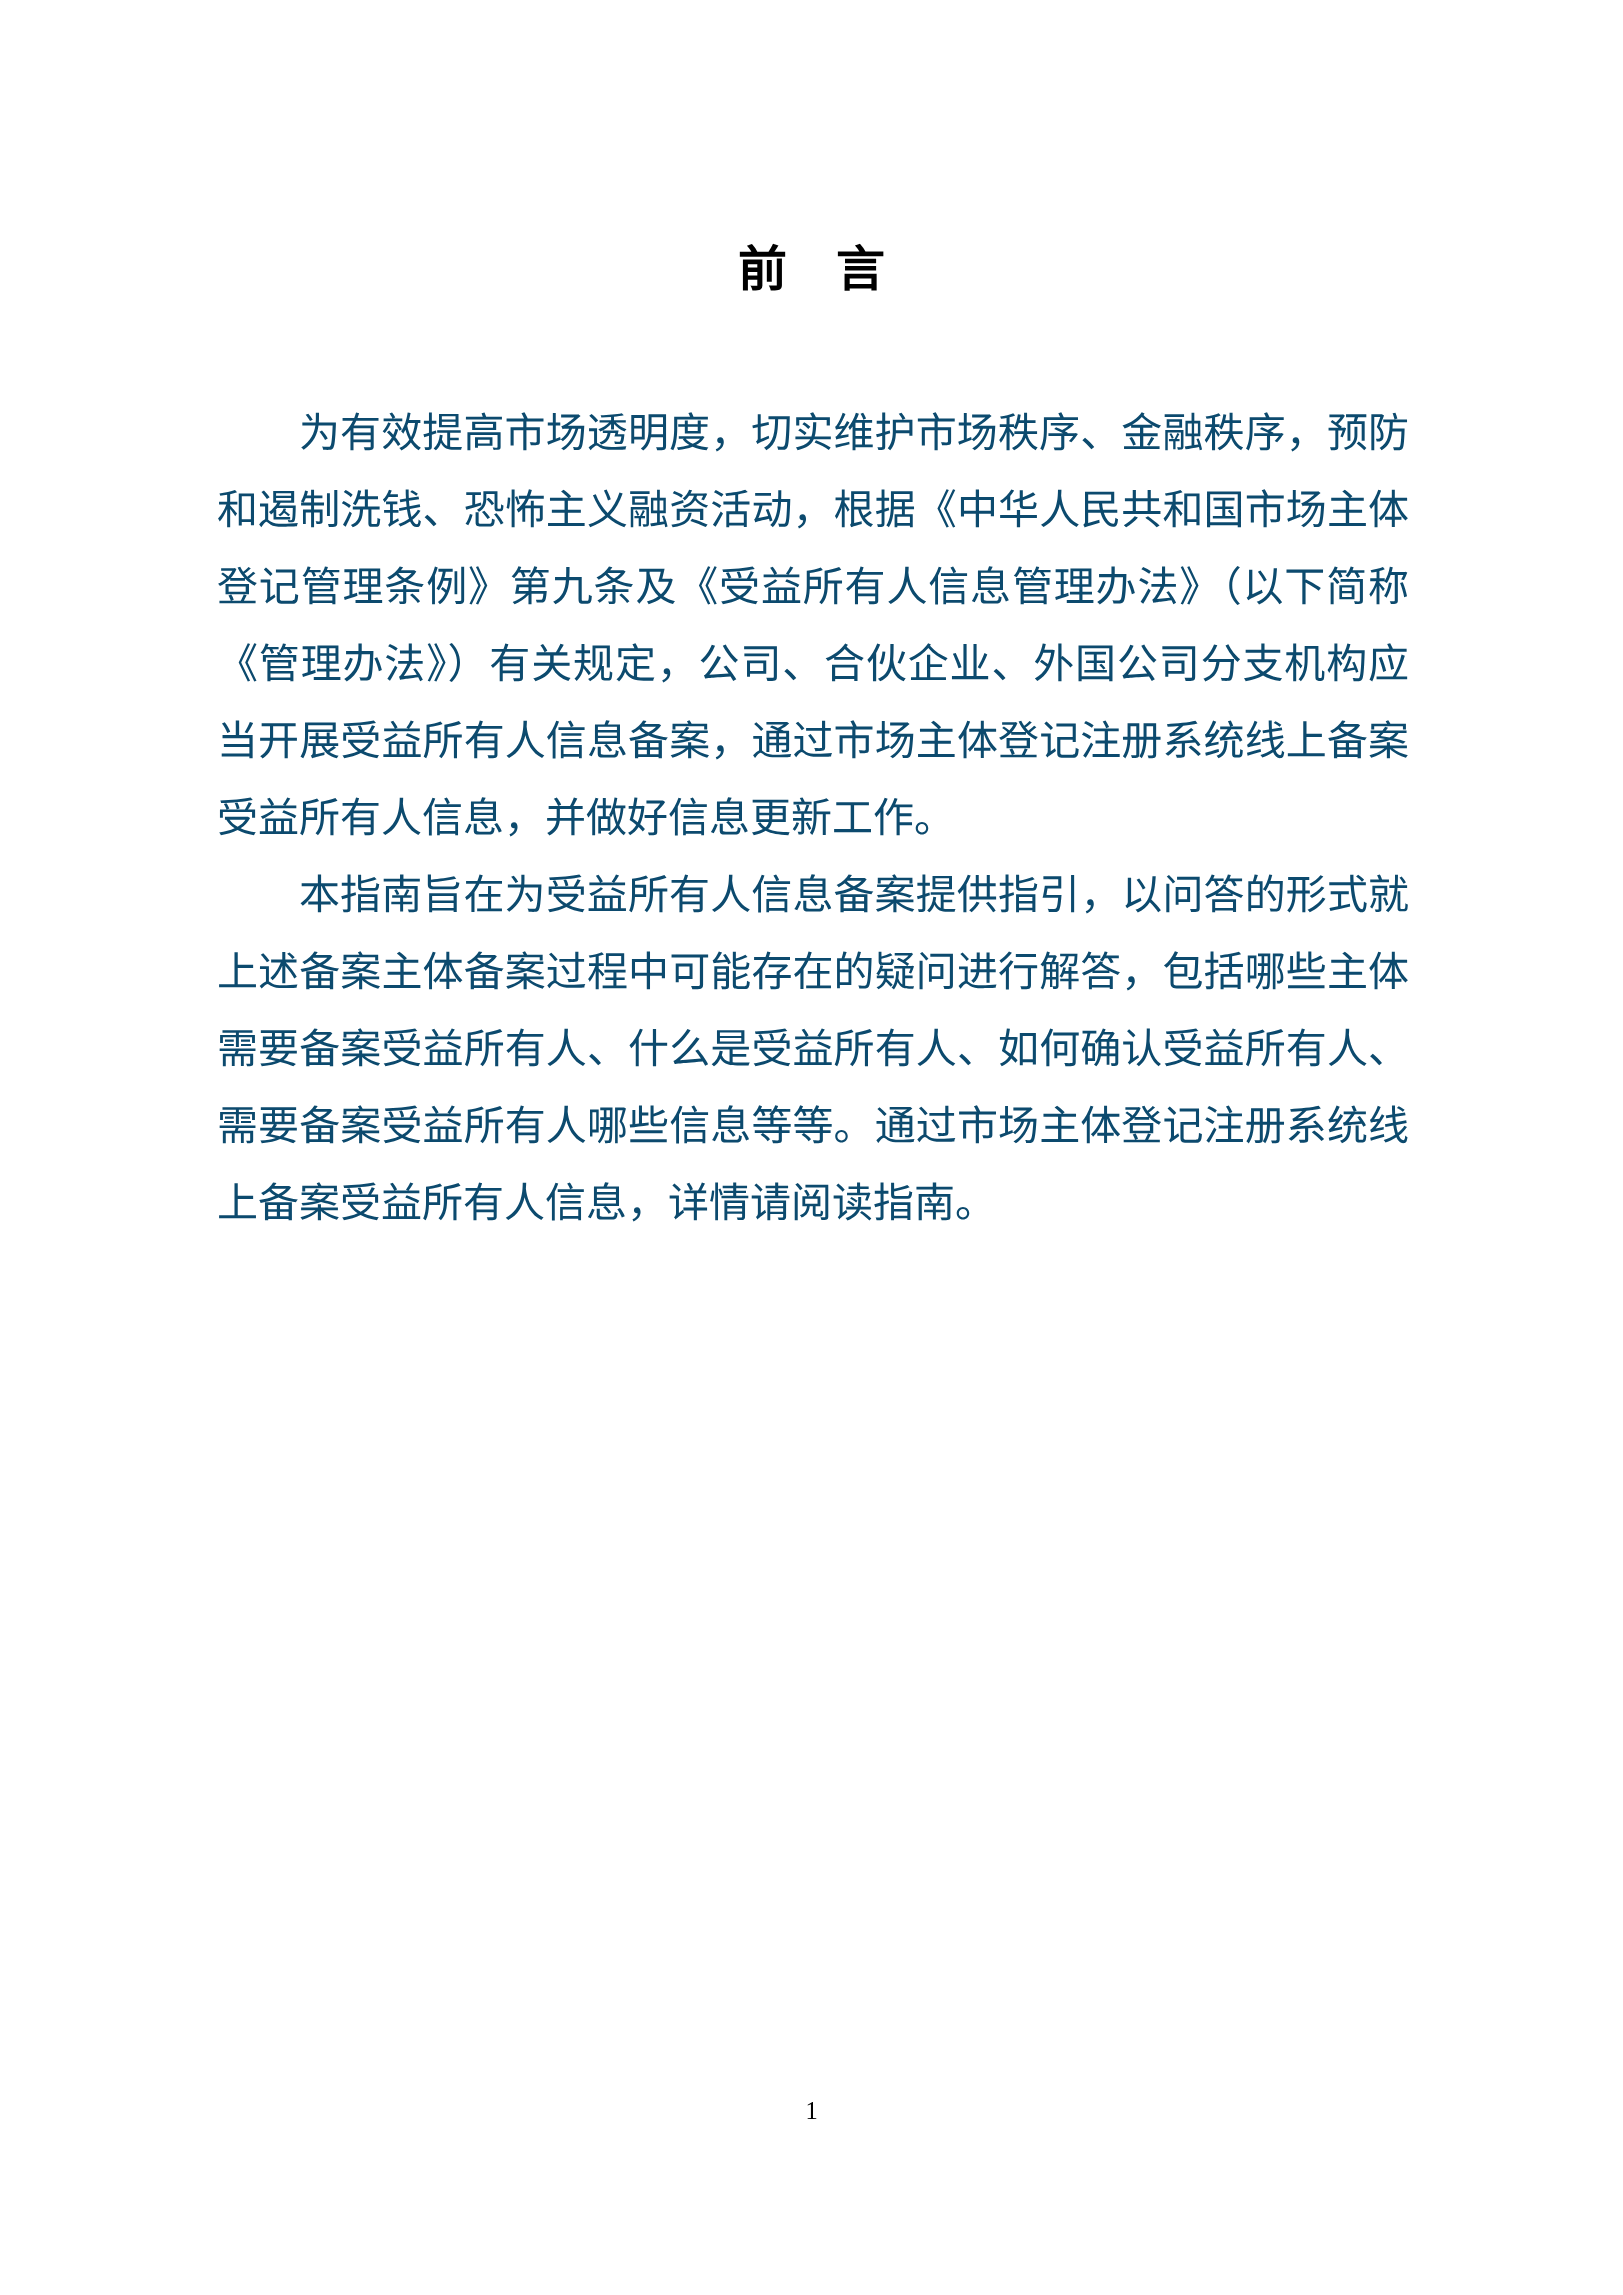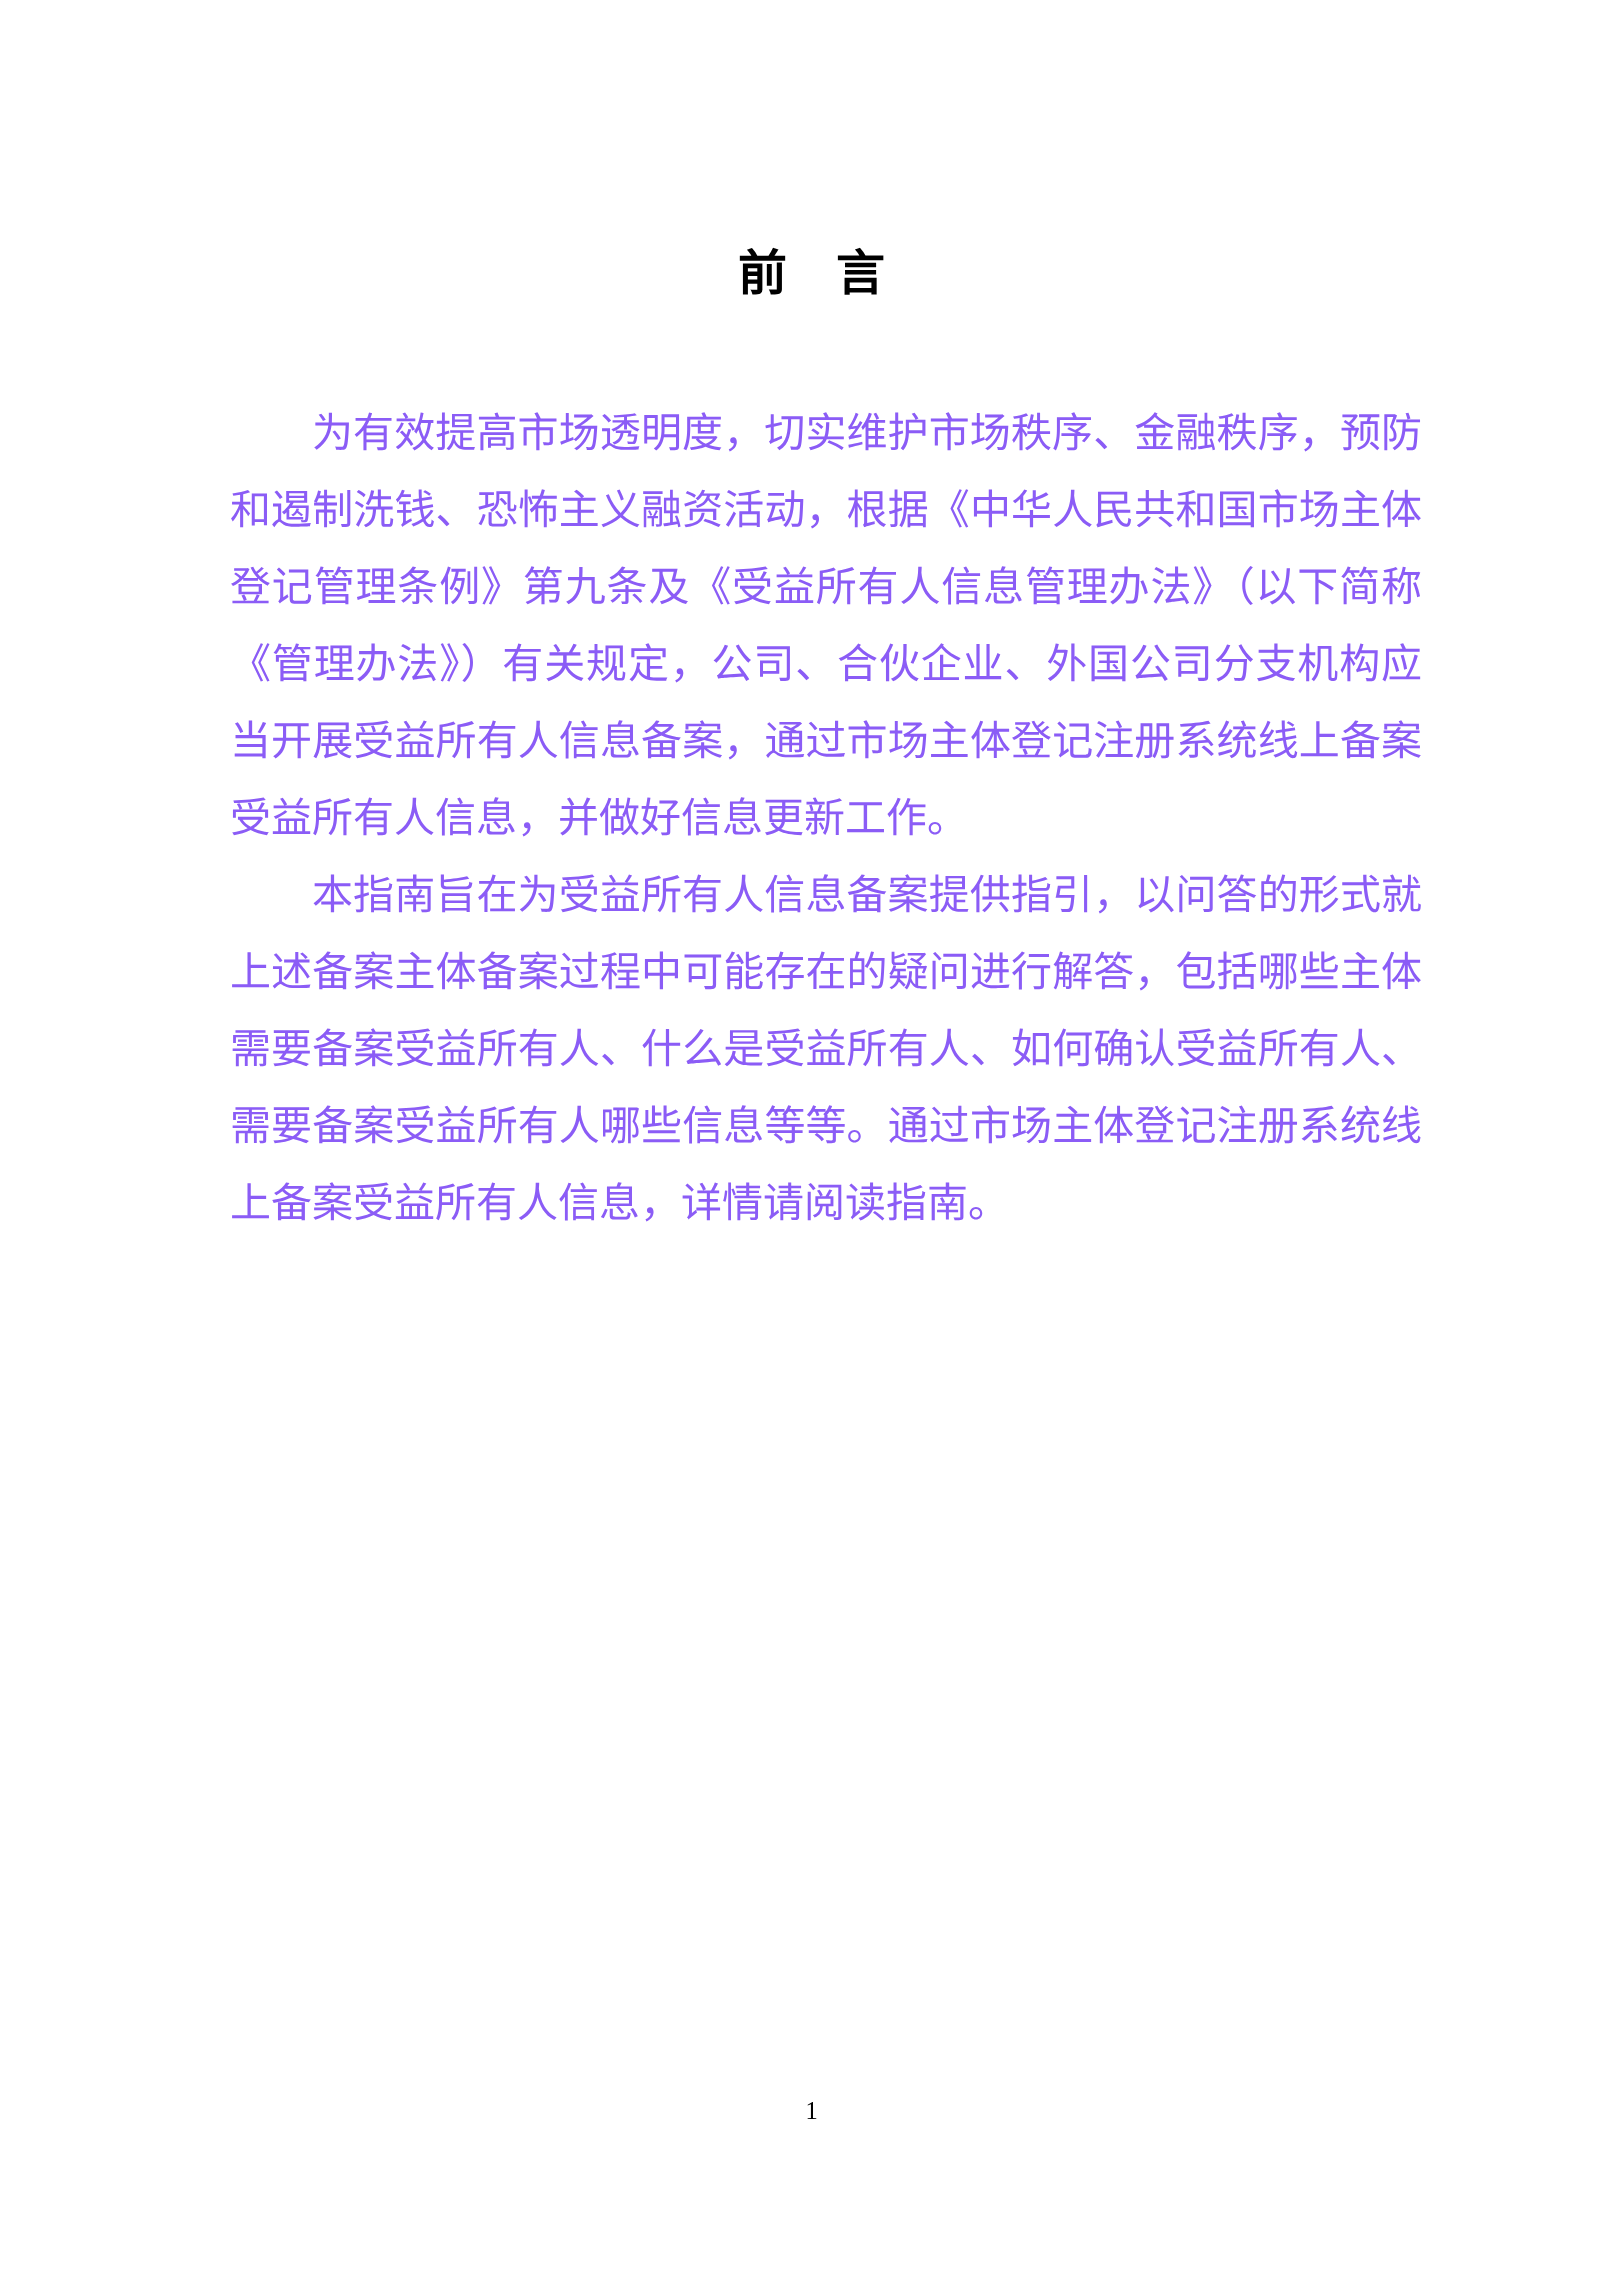--- a/index.html
+++ b/index.html
@@ -18,40 +18,40 @@
     overflow: hidden;
   }
 
   
   .doc-title {
     position: absolute;
     top: 249px;
     left: 0;
     width: 100%;
     text-align: center;
-    font-family: Liberation Sans, sans-serif;
+    font-family: Liberation Mono, monospace;
     font-weight: 700;
     font-size: 49px;
     line-height: 1.0;
     white-space: pre;
   }
 
   
   .doc-body {
     position: absolute;
     top: 395px;
-    left: 230px;
+    left: 217px;
     width: 1192px;
     font-family: "Liberation Serif", "DejaVu Serif", serif;
     font-size: 41px;
     line-height: 77px;
     text-align: justify;
     text-justify: inter-character;
     word-break: break-all;
-    color: #8b5cf6;
+    color: #0c4a6e;
   }
 
   .doc-body p {
     text-indent: 2em;
     margin: 0;
   }
 
   
   .page-number {
     position: absolute;

